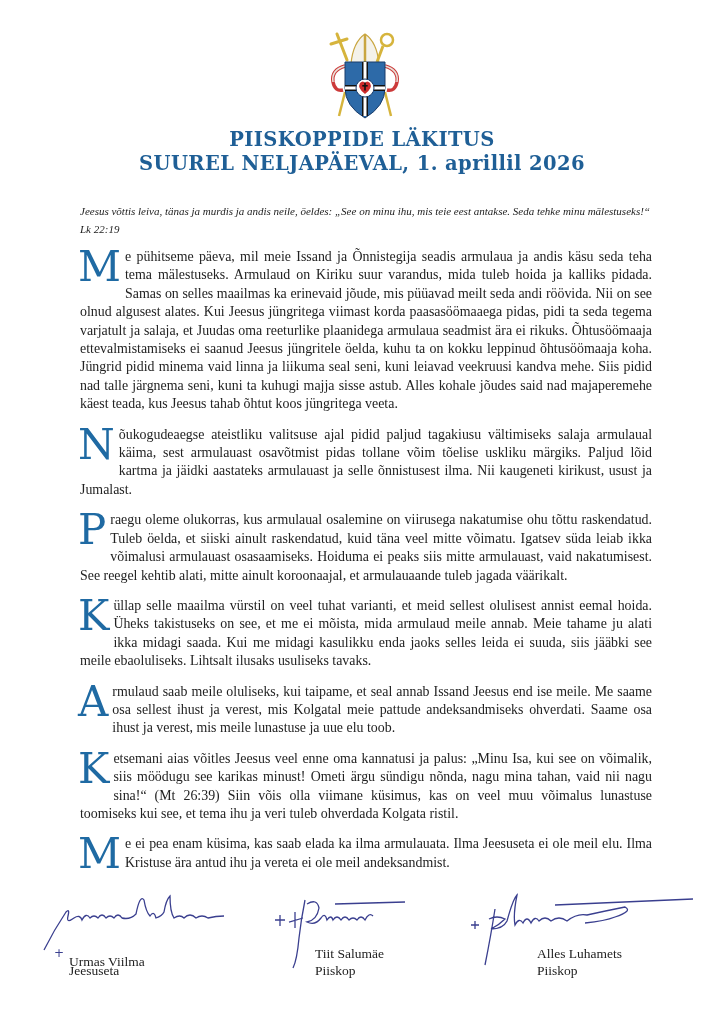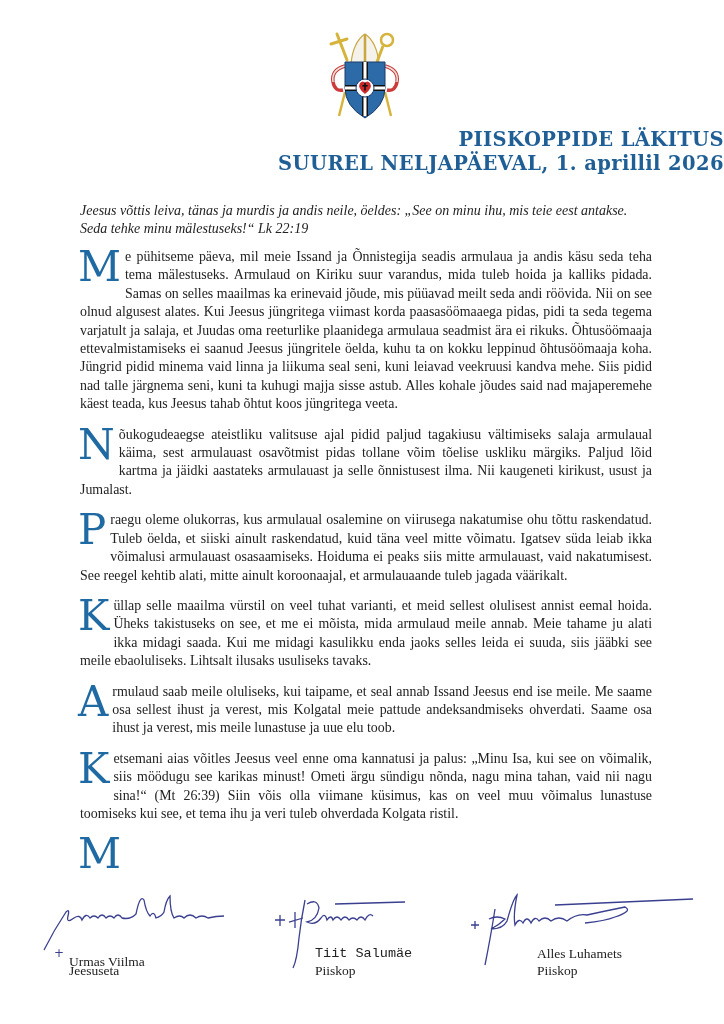--- a/index.html
+++ b/index.html
@@ -1,26 +1,26 @@
 <!DOCTYPE html>
 <html><head>
 <meta charset="utf-8">
 <style>
   html, body { margin: 0; padding: 0; background: #ffffff; }
   body { width: 724px; height: 1024px; position: relative; overflow: hidden;
          font-family: "DejaVu Serif", "Liberation Serif", serif; color: #222; }
   .logo { position: absolute; left: 325px; top: 30px; width: 80px; height: 92px; }
-  .title { position: absolute; left: 0; width: 724px; text-align: right;
+  .title { position: absolute; left: 0; width: 724px; text-align: center;
            font-family: "DejaVu Serif", serif; font-weight: bold; color: #1f5f96;
            font-size: 19.5px; letter-spacing: 0.4px; }
   .title.l1 { top: 128px; }
   .title.l2 { top: 152px; }
   .epigraph { position: absolute; left: 80px; top: 202px; width: 575px;
               font-family: "Liberation Serif", serif; font-style: italic;
-              font-size: 14px; line-height: 18px; color: #222; }
+              font-size: 11px; line-height: 18px; color: #222; }
   .body { position: absolute; left: 80px; top: 248px; width: 572px; }
   .para { font-family: "Liberation Serif", serif; font-size: 13.9px; line-height: 18.4px;
           text-align: justify; margin: 0 0 12px 0; color: #222; }
   .dropcap { float: left; font-family: "DejaVu Serif", serif; color: #1f6aa3;
              font-size: 42px; line-height: 36px; margin: 1px 4px 0 -2px; }
   .sig { position: absolute; }
   .sig svg { position: absolute; }
   .sig .name, .sig .role { font-family: "Liberation Serif", serif; font-size: 13.5px;
              color: #222; position: absolute; white-space: nowrap; }
   .cross { font-family: "DejaVu Sans", sans-serif; color: #3a3f8f; font-size: 12px; position: absolute; }
@@ -82,38 +82,38 @@
   <p class="para">
     <span class="dropcap">K</span><span>üllap selle maailma vürstil on veel tuhat varianti, et meid sellest olulisest annist eemal hoida. Üheks takistuseks on see, et me ei mõista, mida armulaud meile annab. Meie tahame ju alati ikka midagi saada. Kui me midagi kasulikku enda jaoks selles leida ei suuda, siis jääbki see meile ebaoluliseks. Lihtsalt ilusaks usuliseks tavaks.</span>
   </p>
   <p class="para">
     <span class="dropcap">A</span><span>rmulaud saab meile oluliseks, kui taipame, et seal annab Issand Jeesus end ise meile. Me saame osa sellest ihust ja verest, mis Kolgatal meie pattude andeksandmiseks ohverdati. Saame osa ihust ja verest, mis meile lunastuse ja uue elu toob.</span>
   </p>
   <p class="para">
     <span class="dropcap">K</span><span>etsemani aias võitles Jeesus veel enne oma kannatusi ja palus: „Minu Isa, kui see on võimalik, siis möödugu see karikas minust! Ometi ärgu sündigu nõnda, nagu mina tahan, vaid nii nagu sina!“ (Mt 26:39) Siin võis olla viimane küsimus, kas on veel muu võimalus lunastuse toomiseks kui see, et tema ihu ja veri tuleb ohverdada Kolgata ristil.</span>
   </p>
   <p class="para">
-    <span class="dropcap">M</span>
+    <span class="dropcap">M</span><span>e ei pea enam küsima, kas saab elada ka ilma armulauata. Ilma Jeesuseta ei ole meil elu. Ilma Kristuse ära antud ihu ja vereta ei ole meil andeksandmist.</span>
   </p>
 </div>
 
 <div class="sig" style="left:40px; top:890px; width:220px; height:100px;">
   <svg width="210" height="70" style="left:0;top:0">
     <path d="M4 60 Q14 40 26 22 Q30 18 28 26 Q26 34 34 28 Q40 24 42 30 Q46 22 50 28 Q54 24 58 28 Q62 22 66 28 Q70 24 74 28 Q78 22 82 28 Q90 30 96 24 Q100 4 104 10 Q106 22 110 26 Q114 20 116 28 Q122 26 124 22 Q126 10 130 6 Q130 22 134 28 Q140 24 144 28 Q150 22 156 28 Q162 24 168 28 Q176 26 184 26" fill="none" stroke="#3a3f8f" stroke-width="1.3"></path>
   </svg>
   <span class="cross" style="left:14px; top:56px;">+</span>
   <span class="name" style="left:29px; top:64px;">Urmas Viilma</span>
   <span class="role" style="left:29px; top:73px;">Jeesuseta</span>
 </div>
 
 <div class="sig" style="left:255px; top:890px; width:190px; height:100px;">
   <svg width="180" height="80" style="left:0;top:0">
     <path d="M20 30 L30 30 M25 25 L25 36 M34 32 L48 28 M40 22 L40 38 M50 10 Q46 30 44 48 Q42 70 38 78 M52 14 Q62 8 64 18 Q62 30 52 32 Q60 36 66 28 Q70 22 72 30 Q76 24 78 30 Q82 24 86 30 Q90 24 94 30 Q98 26 102 30 Q106 24 110 30 Q114 22 118 26 M80 14 L150 12" fill="none" stroke="#3a3f8f" stroke-width="1.3"></path>
   </svg>
-  <span class="name" style="left:60px; top:56px;font-family:Liberation Mono, monospace;">Tiit Salumäe</span>
+  <span class="name" style="left:60px; top:56px;">Tiit Salumäe</span>
   <span class="role" style="left:60px; top:73px;">Piiskop</span>
 </div>
 
 <div class="sig" style="left:455px; top:885px; width:260px; height:105px;">
   <svg width="250" height="90" style="left:0;top:0">
     <path d="M16 40 L24 40 M20 36 L20 44 M40 24 Q36 50 30 80 M34 34 Q42 30 50 34 Q44 40 36 44 Q48 44 52 36 Q58 14 62 10 Q58 30 60 40 Q64 32 68 38 Q72 30 76 38 Q80 30 84 36 Q90 30 96 36 Q104 30 112 36 Q122 28 132 30 Q150 26 170 22 Q178 26 160 32 Q150 36 130 38 M100 20 L238 14" fill="none" stroke="#3a3f8f" stroke-width="1.3"></path>
   </svg>
   <span class="name" style="left:82px; top:61px;">Alles Luhamets</span>
   <span class="role" style="left:82px; top:78px;">Piiskop</span>
 </div>

